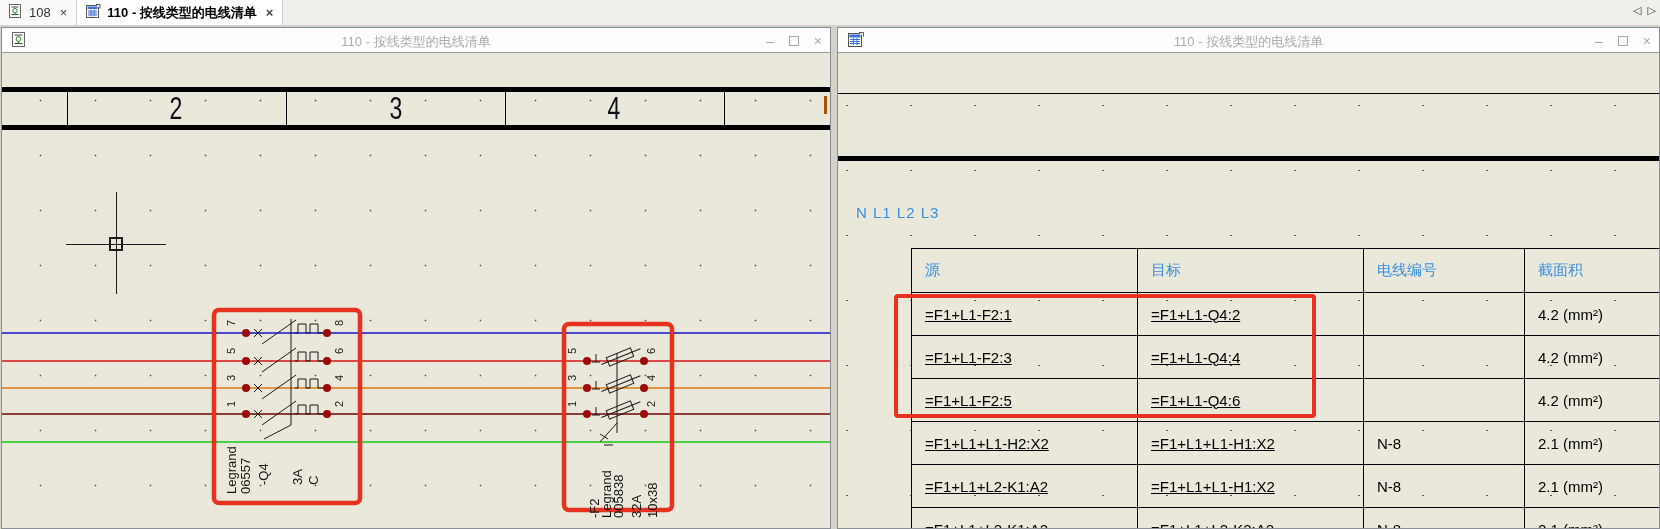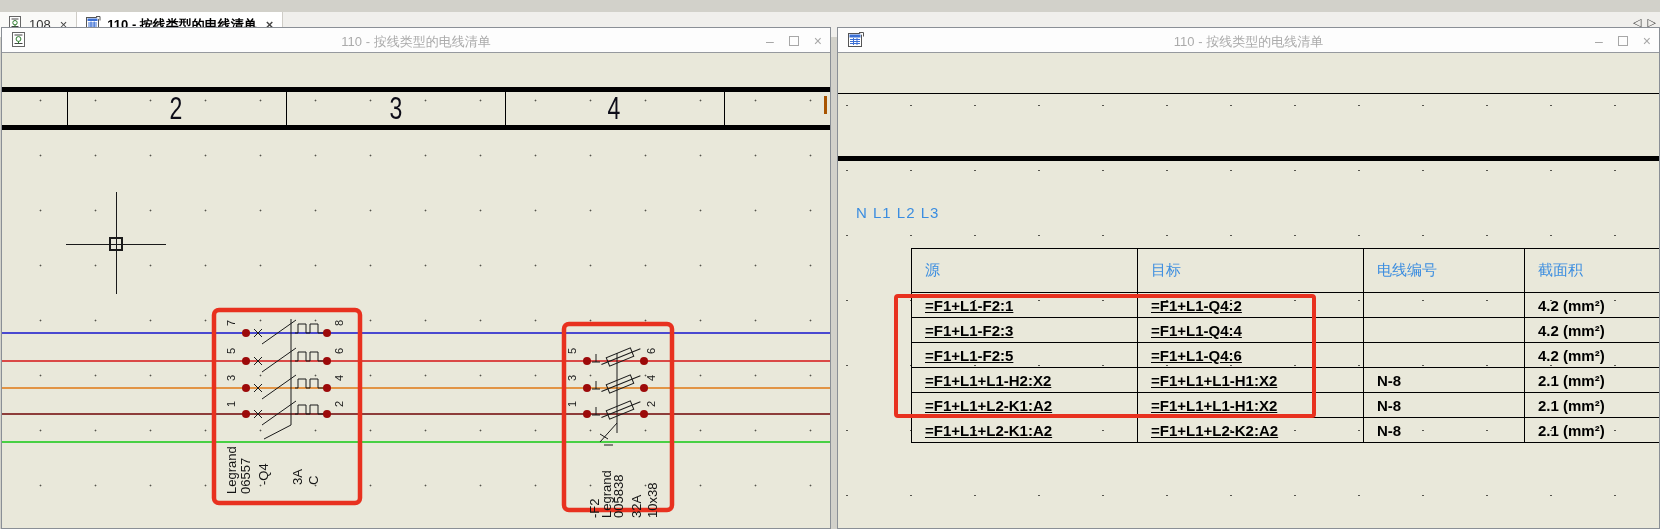--- a/index.html
+++ b/index.html
@@ -1,21 +1,21 @@
 <!DOCTYPE html>
 <html><head>
 <meta charset="utf-8">
 <style>
   * { margin:0; padding:0; box-sizing:border-box; }
   html,body { width:1660px; height:529px; overflow:hidden;
               font-family:"Liberation Sans", sans-serif; background:#d2d1ca; }
 
   
   .tabbar { position:absolute; left:0; top:0; width:1660px; height:25px;
-            background:#f0efec; display:flex; align-items:stretch;margin-top:12px; }
+            background:#f0efec; display:flex; align-items:stretch; }
   .tab { display:flex; align-items:center; gap:6px; padding:0 9px;
          background:#fafaf8; border-right:1px solid #cfcdc7; font-size:13px; color:#333; cursor:default; }
   .tab.active { background:#ffffff; font-weight:bold; color:#000; }
   .tab .closex { font-size:13px; color:#444; margin-left:3px; }
   .tab-arrows { position:absolute; right:4px; top:4px; display:flex; gap:6px;
                 font-size:11px; color:#333; }
 
   
   .window { position:absolute; top:27px; height:502px; background:#fdfdfd;
             border:1px solid #8a8f96; }
@@ -57,21 +57,21 @@
   
   .rline-thin  { position:absolute; left:0; right:0; top:40px;  height:1px; background:#000; }
   .rline-thick { position:absolute; left:0; right:0; top:103px; height:5px; background:#000; }
   .phase { position:absolute; left:18px; top:151px; font-size:15px; color:#3b8de0; letter-spacing:1px; }
 
   table.wires { position:absolute; left:73px; top:195px; border-collapse:collapse;
                 table-layout:fixed; width:833px; font-size:15px; }
   table.wires th, table.wires td { border:1px solid #000; padding-left:13px;
                                    text-align:left; vertical-align:middle; }
   table.wires th { height:44px; color:#3b8de0; font-weight:normal; }
-  table.wires td { height:25px; color:#000;font-weight:bold; }
+  table.wires td { height:43px; color:#000; }
   td.cell-link { color:#0a50c8; text-decoration:underline; cursor:pointer; }
   .hl-rect { position:absolute; border:4px solid #e8311f; border-radius:4px; }
   .hl-right { left:56px; top:241px; width:422px; height:124px; }
 </style>
 </head>
 <body>
 
 <div class="tabbar">
   <div class="tab">
     <span>

